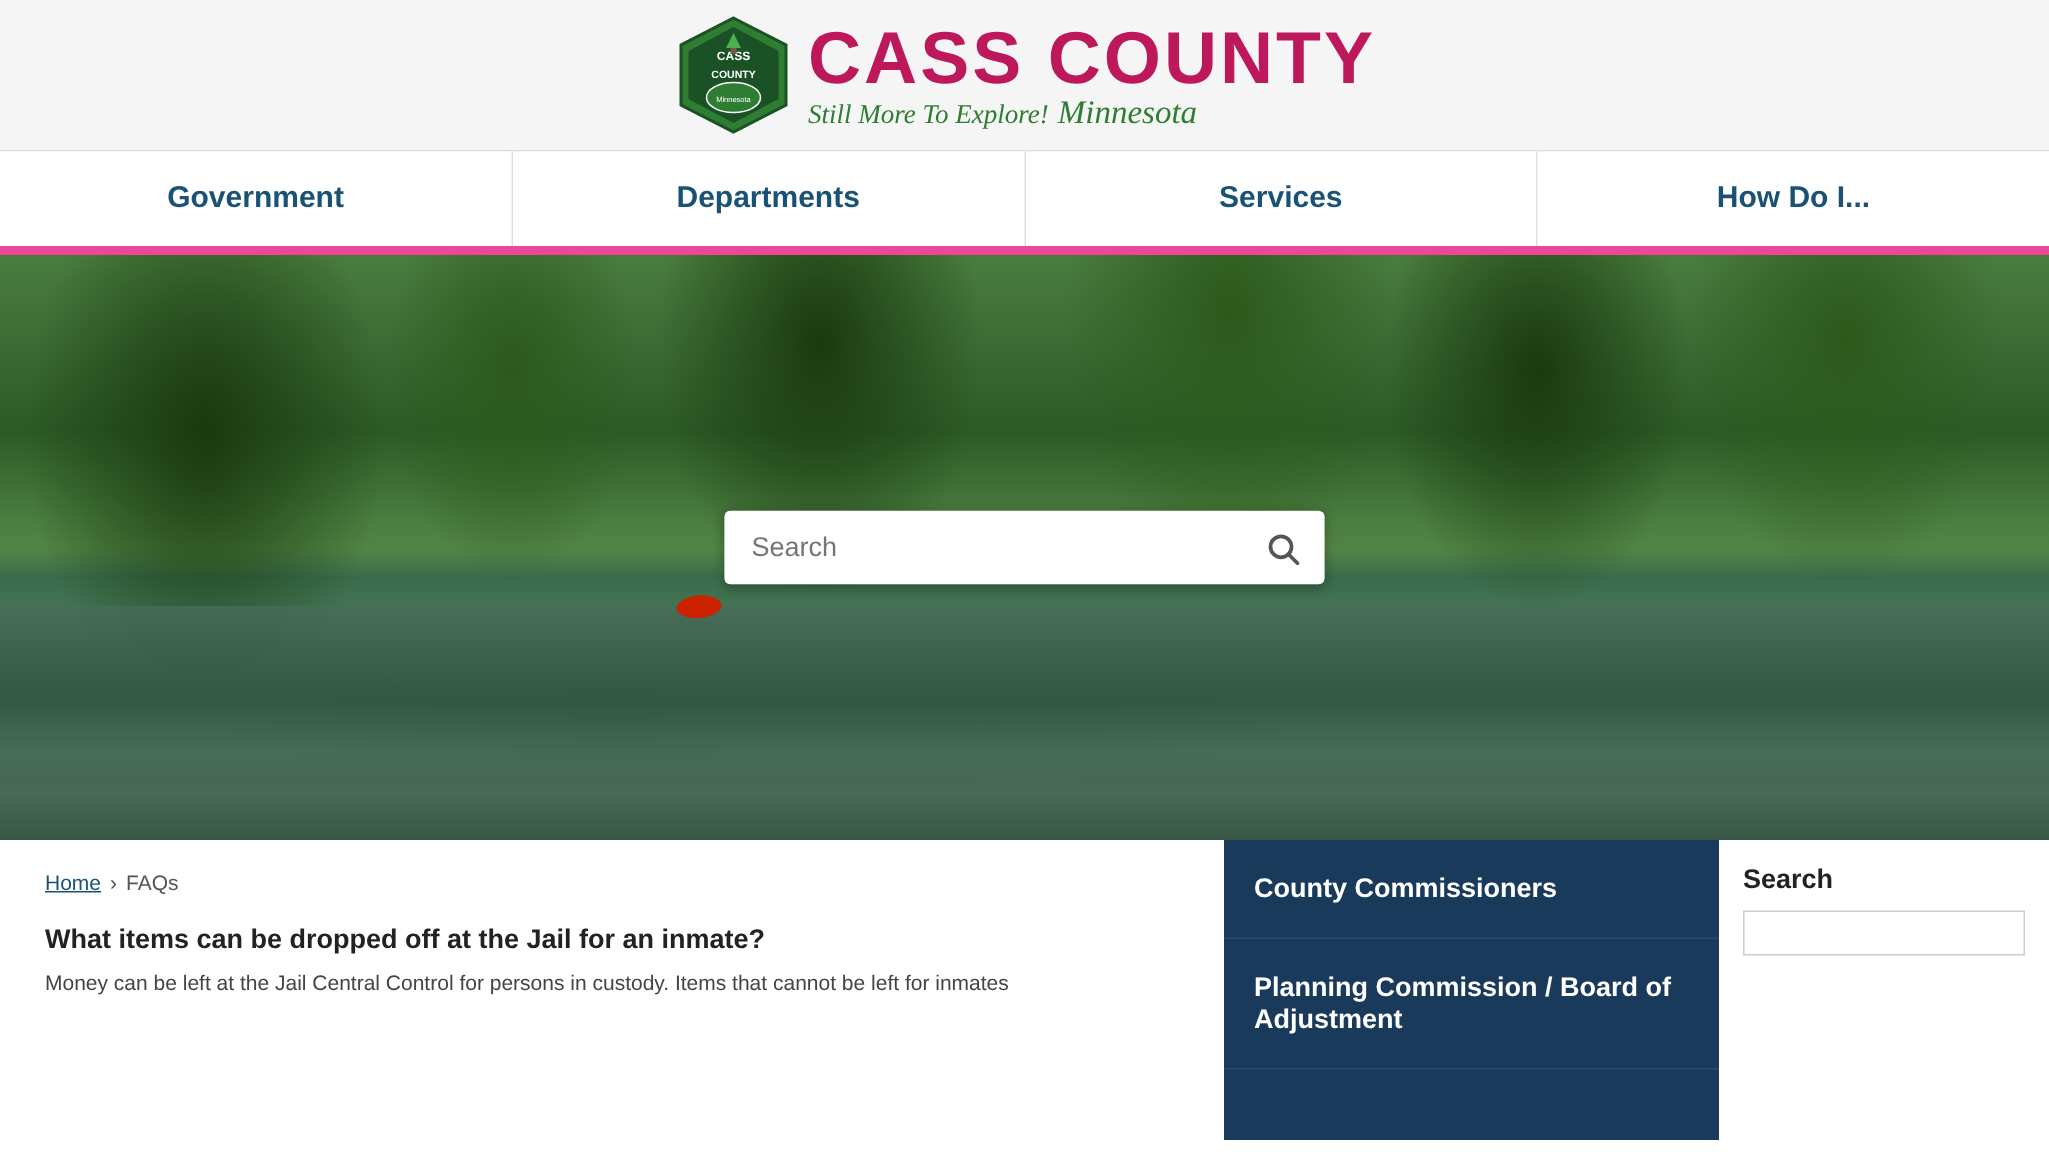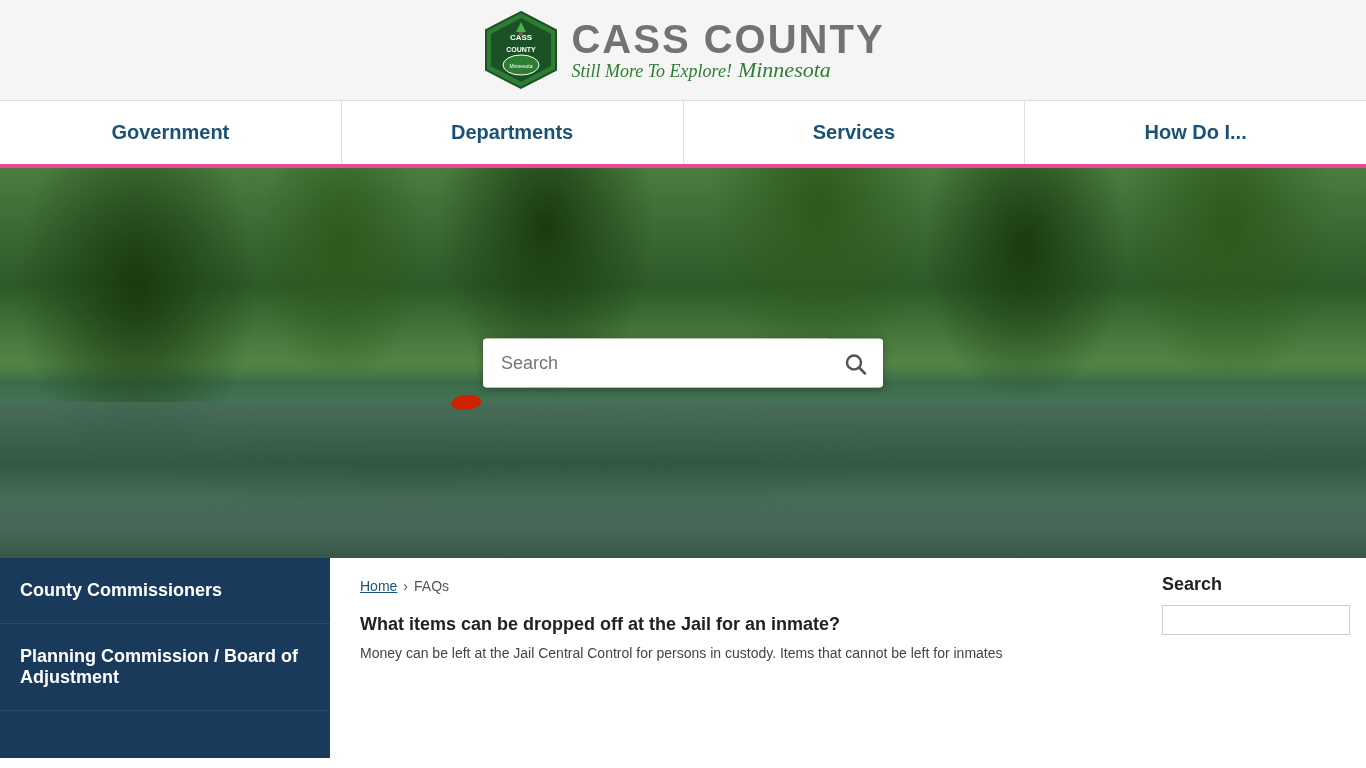--- a/index.html
+++ b/index.html
@@ -18,41 +18,41 @@
       display: flex;
       align-items: center;
       gap: 10px;
     }
     #logo-text-area {
       display: flex;
       flex-direction: column;
       line-height: 1;
     }
     #county-name {
-      font-size: 40px;
+      font-size: 49px;
       font-weight: 900;
-      color: #737373;
+      color: #be185d;
       letter-spacing: 2px;
       font-family: Arial, sans-serif;
     }
     #county-tagline {
       font-size: 22px;
       color: #2e7d32;
       font-style: italic;
       font-family: 'Times New Roman', cursive;
       margin-top: -4px;
     }
 
     
     #nav {
       background: #fff;
       display: flex;
       justify-content: center;
       align-items: center;
-      border-bottom: 4px solid #ec4899;
+      border-bottom: 6px solid #ec4899;
     }
     #nav-inner {
       display: flex;
       width: 100%;
       max-width: 1366px;
     }
     .nav-item {
       flex: 1;
       text-align: center;
       padding: 20px 10px;
@@ -315,37 +315,37 @@
       <svg id="search-icon-svg" viewBox="0 0 24 24" fill="none" stroke="#555" stroke-width="2.5" stroke-linecap="round" stroke-linejoin="round">
         <circle cx="11" cy="11" r="7"></circle>
         <line x1="16.5" y1="16.5" x2="22" y2="22"></line>
       </svg>
     </button>
   </div>
 </div>
 
 <div id="content-area">
 
-  <div id="sidebar">
-    <a class="sidebar-item">County Commissioners</a>
-    <a class="sidebar-item">Planning Commission / Board of Adjustment</a>
-  </div>
-
   <div id="main-content">
 
     <div id="breadcrumb">
       <span id="breadcrumb-home">Home</span>
       <span id="breadcrumb-separator">›</span>
       <span id="breadcrumb-current">FAQs</span>
     </div>
 
     <div id="faq-section">
       <p id="faq-question">What items can be dropped off at the Jail for an inmate?</p>
       <p id="faq-answer">Money can be left at the Jail Central Control for persons in custody. Items that cannot be left for inmates</p>
     </div>
   </div>
 
+  <div id="sidebar">
+    <a class="sidebar-item">County Commissioners</a>
+    <a class="sidebar-item">Planning Commission / Board of Adjustment</a>
+  </div>
+
   <div id="right-panel">
     <div id="right-panel-title">Search</div>
     <input type="text" id="right-search-input" placeholder="" style="">
   </div>
 
 </div>
 
 </body></html>

